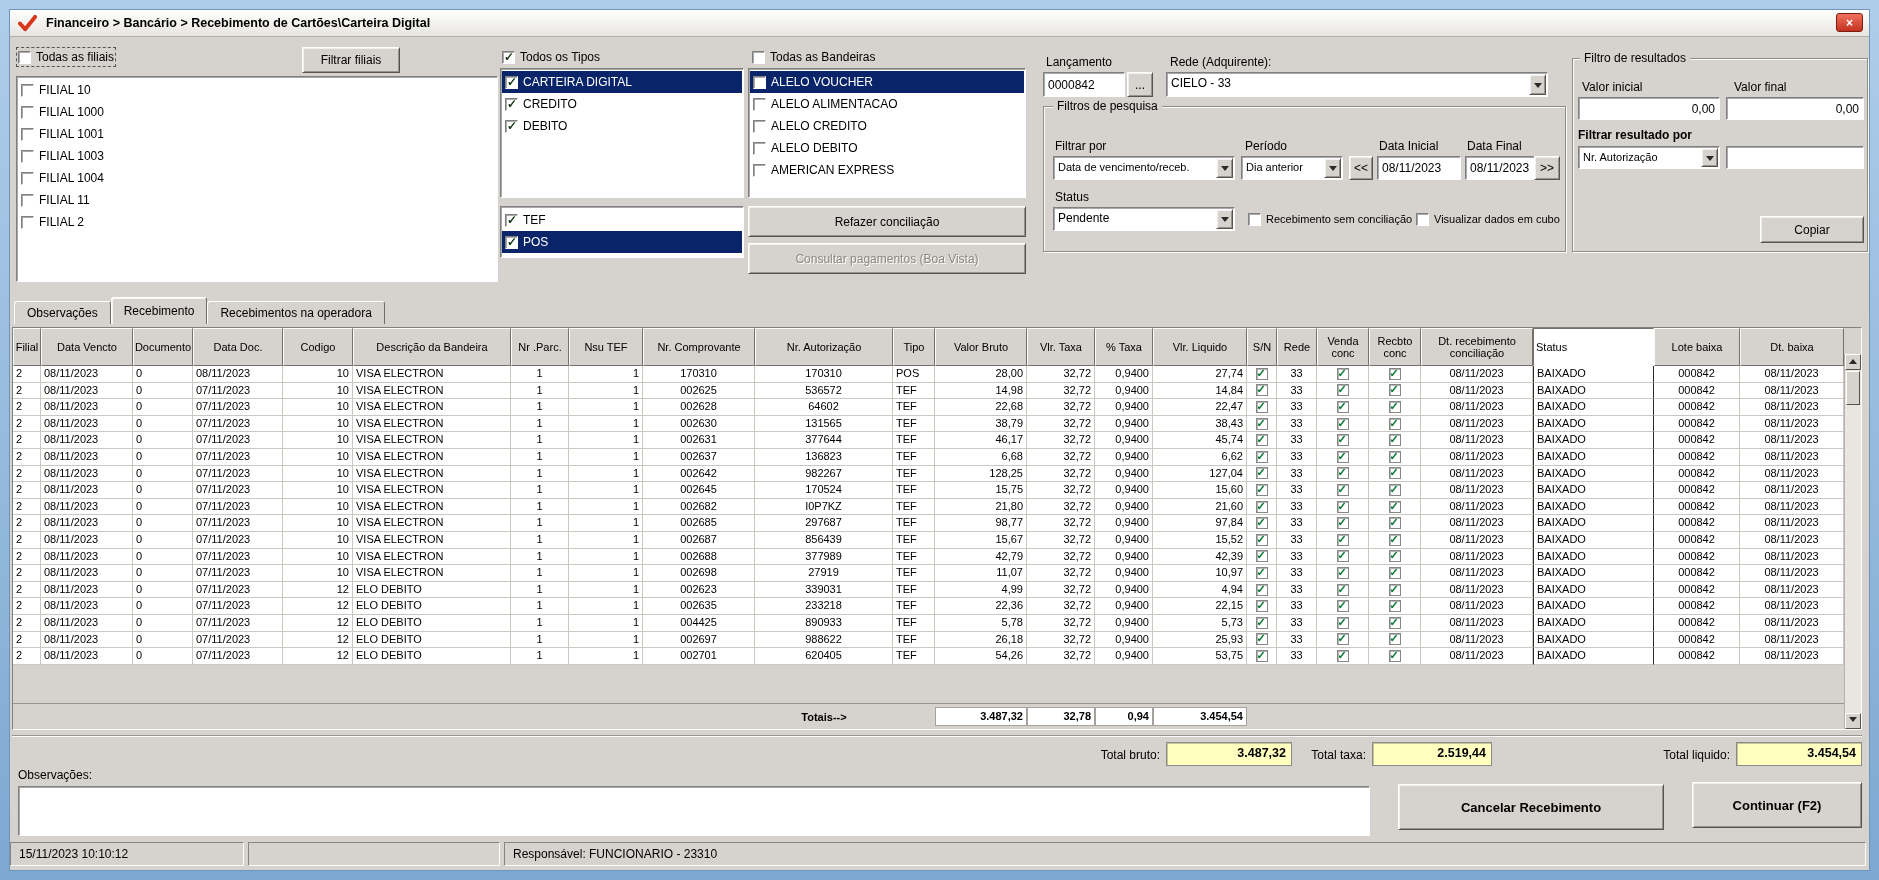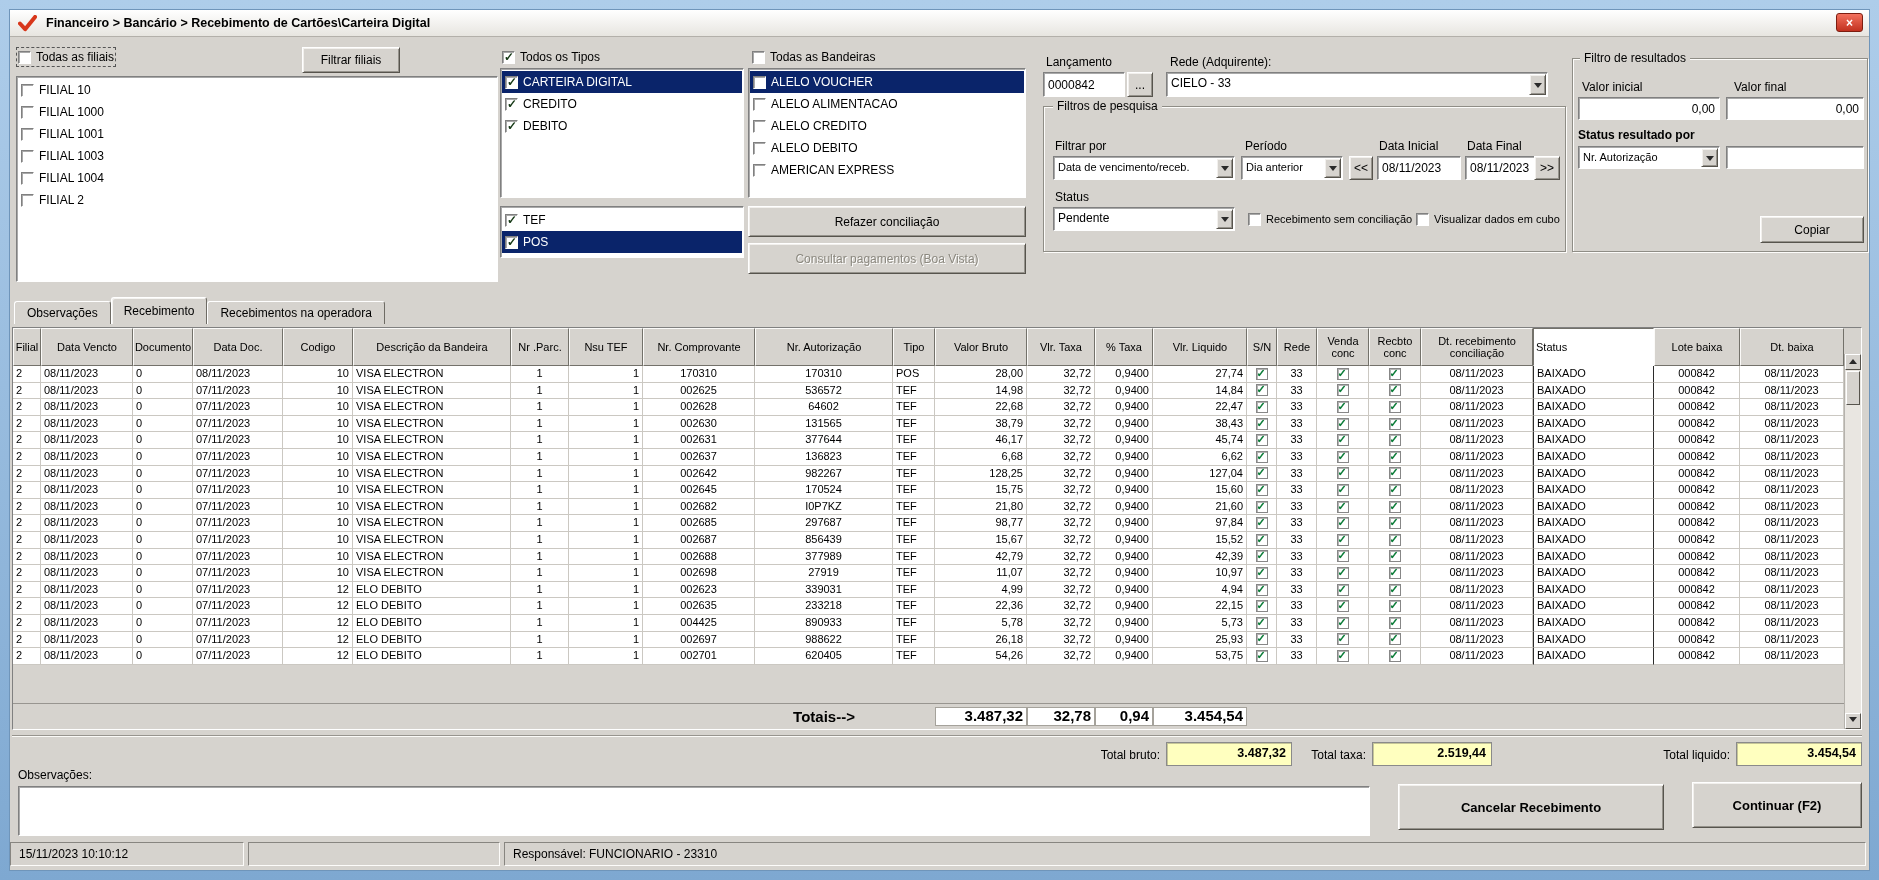--- a/index.html
+++ b/index.html
@@ -71,21 +71,21 @@
   .gbody { flex:1 1 auto; width:1831px; background:#d6d3ce; overflow:hidden; }
   .grow { display:flex; height:16.6px; }
   .gcell { font-size:11px; line-height:15.5px; padding:0 3px; background:#fff; overflow:hidden; white-space:nowrap;
            border-right:1px solid #cbc8c2; border-bottom:1px solid #cbc8c2; }
   .gcell.csel { border-left:1px solid #2b2b2b; border-right:1px solid #2b2b2b; }
   .gcell.check { display:flex; align-items:center; justify-content:center; padding:0; }
   .gbox { width:12px; height:12px; background:#fff; position:relative; border:1px solid #878787;
           box-shadow:inset 1px 1px 0 rgba(64,64,64,.4); }
   .gbox.on::after { content:"✓"; position:absolute; left:0; top:-3px; font-size:11px; font-weight:bold; color:#0b7c38; }
   .gtotals { flex:0 0 26px; display:flex; align-items:center; width:1831px; border-top:1px solid #989590; }
-  .tcell { font-size:15px; padding:0 3px; white-space:nowrap; }
+  .tcell { font-size:11px; padding:0 3px; white-space:nowrap; }
   .tcell.val { background:#fff; border:1px solid #a5a29b; font-weight:bold; text-align:right; height:19px; line-height:16px; }
   .tcell.lab2 { font-weight:bold; text-align:center; }
   .vscroll { position:absolute; right:0; top:26px; bottom:0; width:17px; background:#e9e6e1;
              border-left:1px solid #b5b2ac; display:flex; flex-direction:column; }
   .sbtn { flex:0 0 16px; background:#d6d3ce; border:1px solid; border-color:#fff #57544d #57544d #fff;
           display:flex; align-items:center; justify-content:center; }
   .sthumb { flex:0 0 34px; margin:1px; background:#d6d3ce; border:1px solid; border-color:#fff #57544d #57544d #fff; }
   .strack { flex:1 1 auto; }
 
   .sep { left:12px; top:735px; width:1850px; height:2px; border-top:1px solid #97948e; border-bottom:1px solid #fbfaf7; }
@@ -125,20 +125,24 @@
       <span class="box"></span>
       <span class="lbl">FILIAL 1001</span>
     </div>
     <div class="li">
       <span class="box"></span>
       <span class="lbl">FILIAL 1003</span>
     </div>
     <div class="li">
       <span class="box"></span>
       <span class="lbl">FILIAL 1004</span>
+    </div>
+    <div class="li">
+      <span class="box"></span>
+      <span class="lbl">FILIAL 11</span>
     </div>
     <div class="li">
       <span class="box"></span>
       <span class="lbl">FILIAL 2</span>
     </div>
   </div>
 
 <div class="abs cbx" style="left:502px;top:49px;">
   <span class="box on"></span>
   <span class="lbl">Todos os Tipos</span>
@@ -245,21 +249,21 @@
   <span class="box"></span>
   <span class="lbl">Visualizar dados em cubo</span>
 </div>
 
 <div class="abs group" style="left:1572px;top:58px;width:296px;height:194px;"></div>
 <span class="legend" style="left:1580px;top:51px;">Filtro de resultados</span>
 <span class="lab" style="left:1582px;top:80px;">Valor inicial</span>
 <span class="lab" style="left:1734px;top:80px;">Valor final</span>
 <input class="abs field right" style="left: 1578px; top: 97px; width: 142px; height: 23px;" value="0,00">
 <input class="abs field right" style="left: 1726px; top: 97px; width: 138px; height: 23px;" value="0,00">
-<span class="lab b" style="left:1578px;top:128px;">Status resultado por</span>
+<span class="lab b" style="left:1578px;top:128px;">Filtrar resultado por</span>
 <div class="combo" style="left:1578px;top:146px;width:142px;height:23px;">
   <div class="cfield field" style="font-size:11px;padding-top:4px;">Nr. Autorização</div>
   <div class="drop btn">
       <span class="arr-dn"></span>
     </div>
 </div>
 <input class="abs field" style="left: 1726px; top: 146px; width: 138px; height: 23px;">
 <div class="abs btn" style="left:1760px;top:216px;width:104px;height:27px;">Copiar</div>
 
 <div class="abs tabstrip" id="tabstrip" style="left:14px;top:296px;height:28px;">

